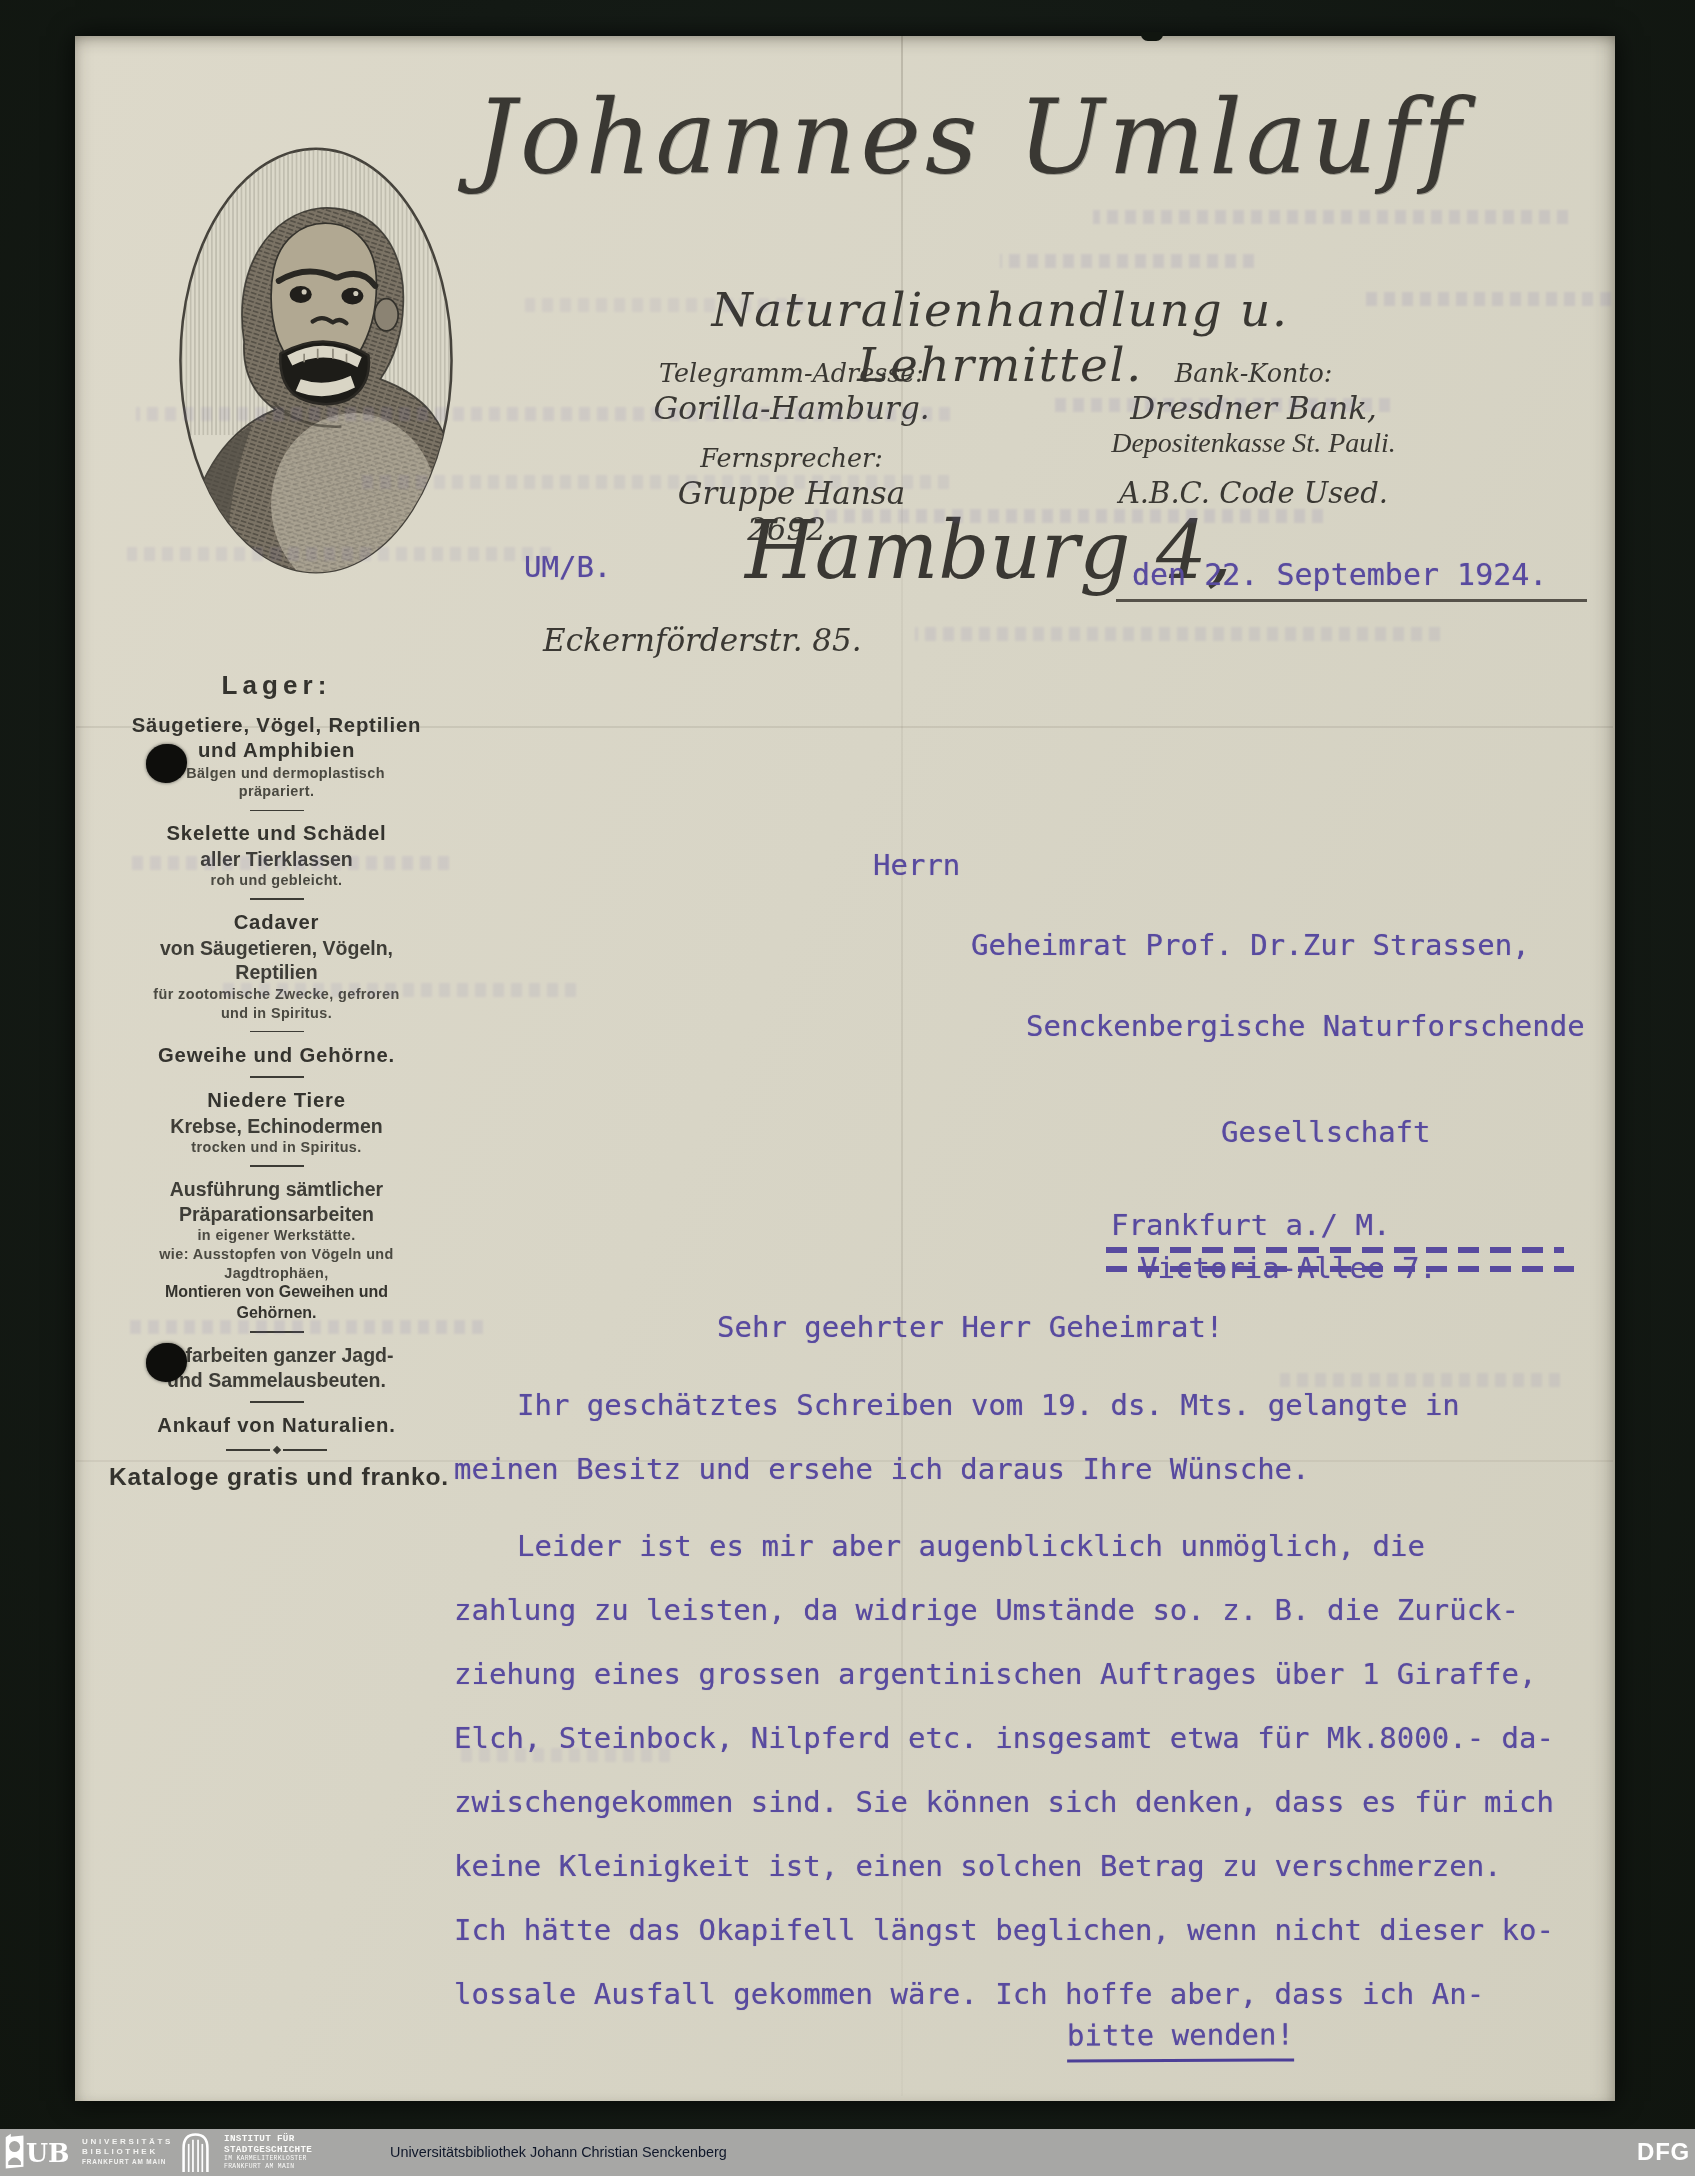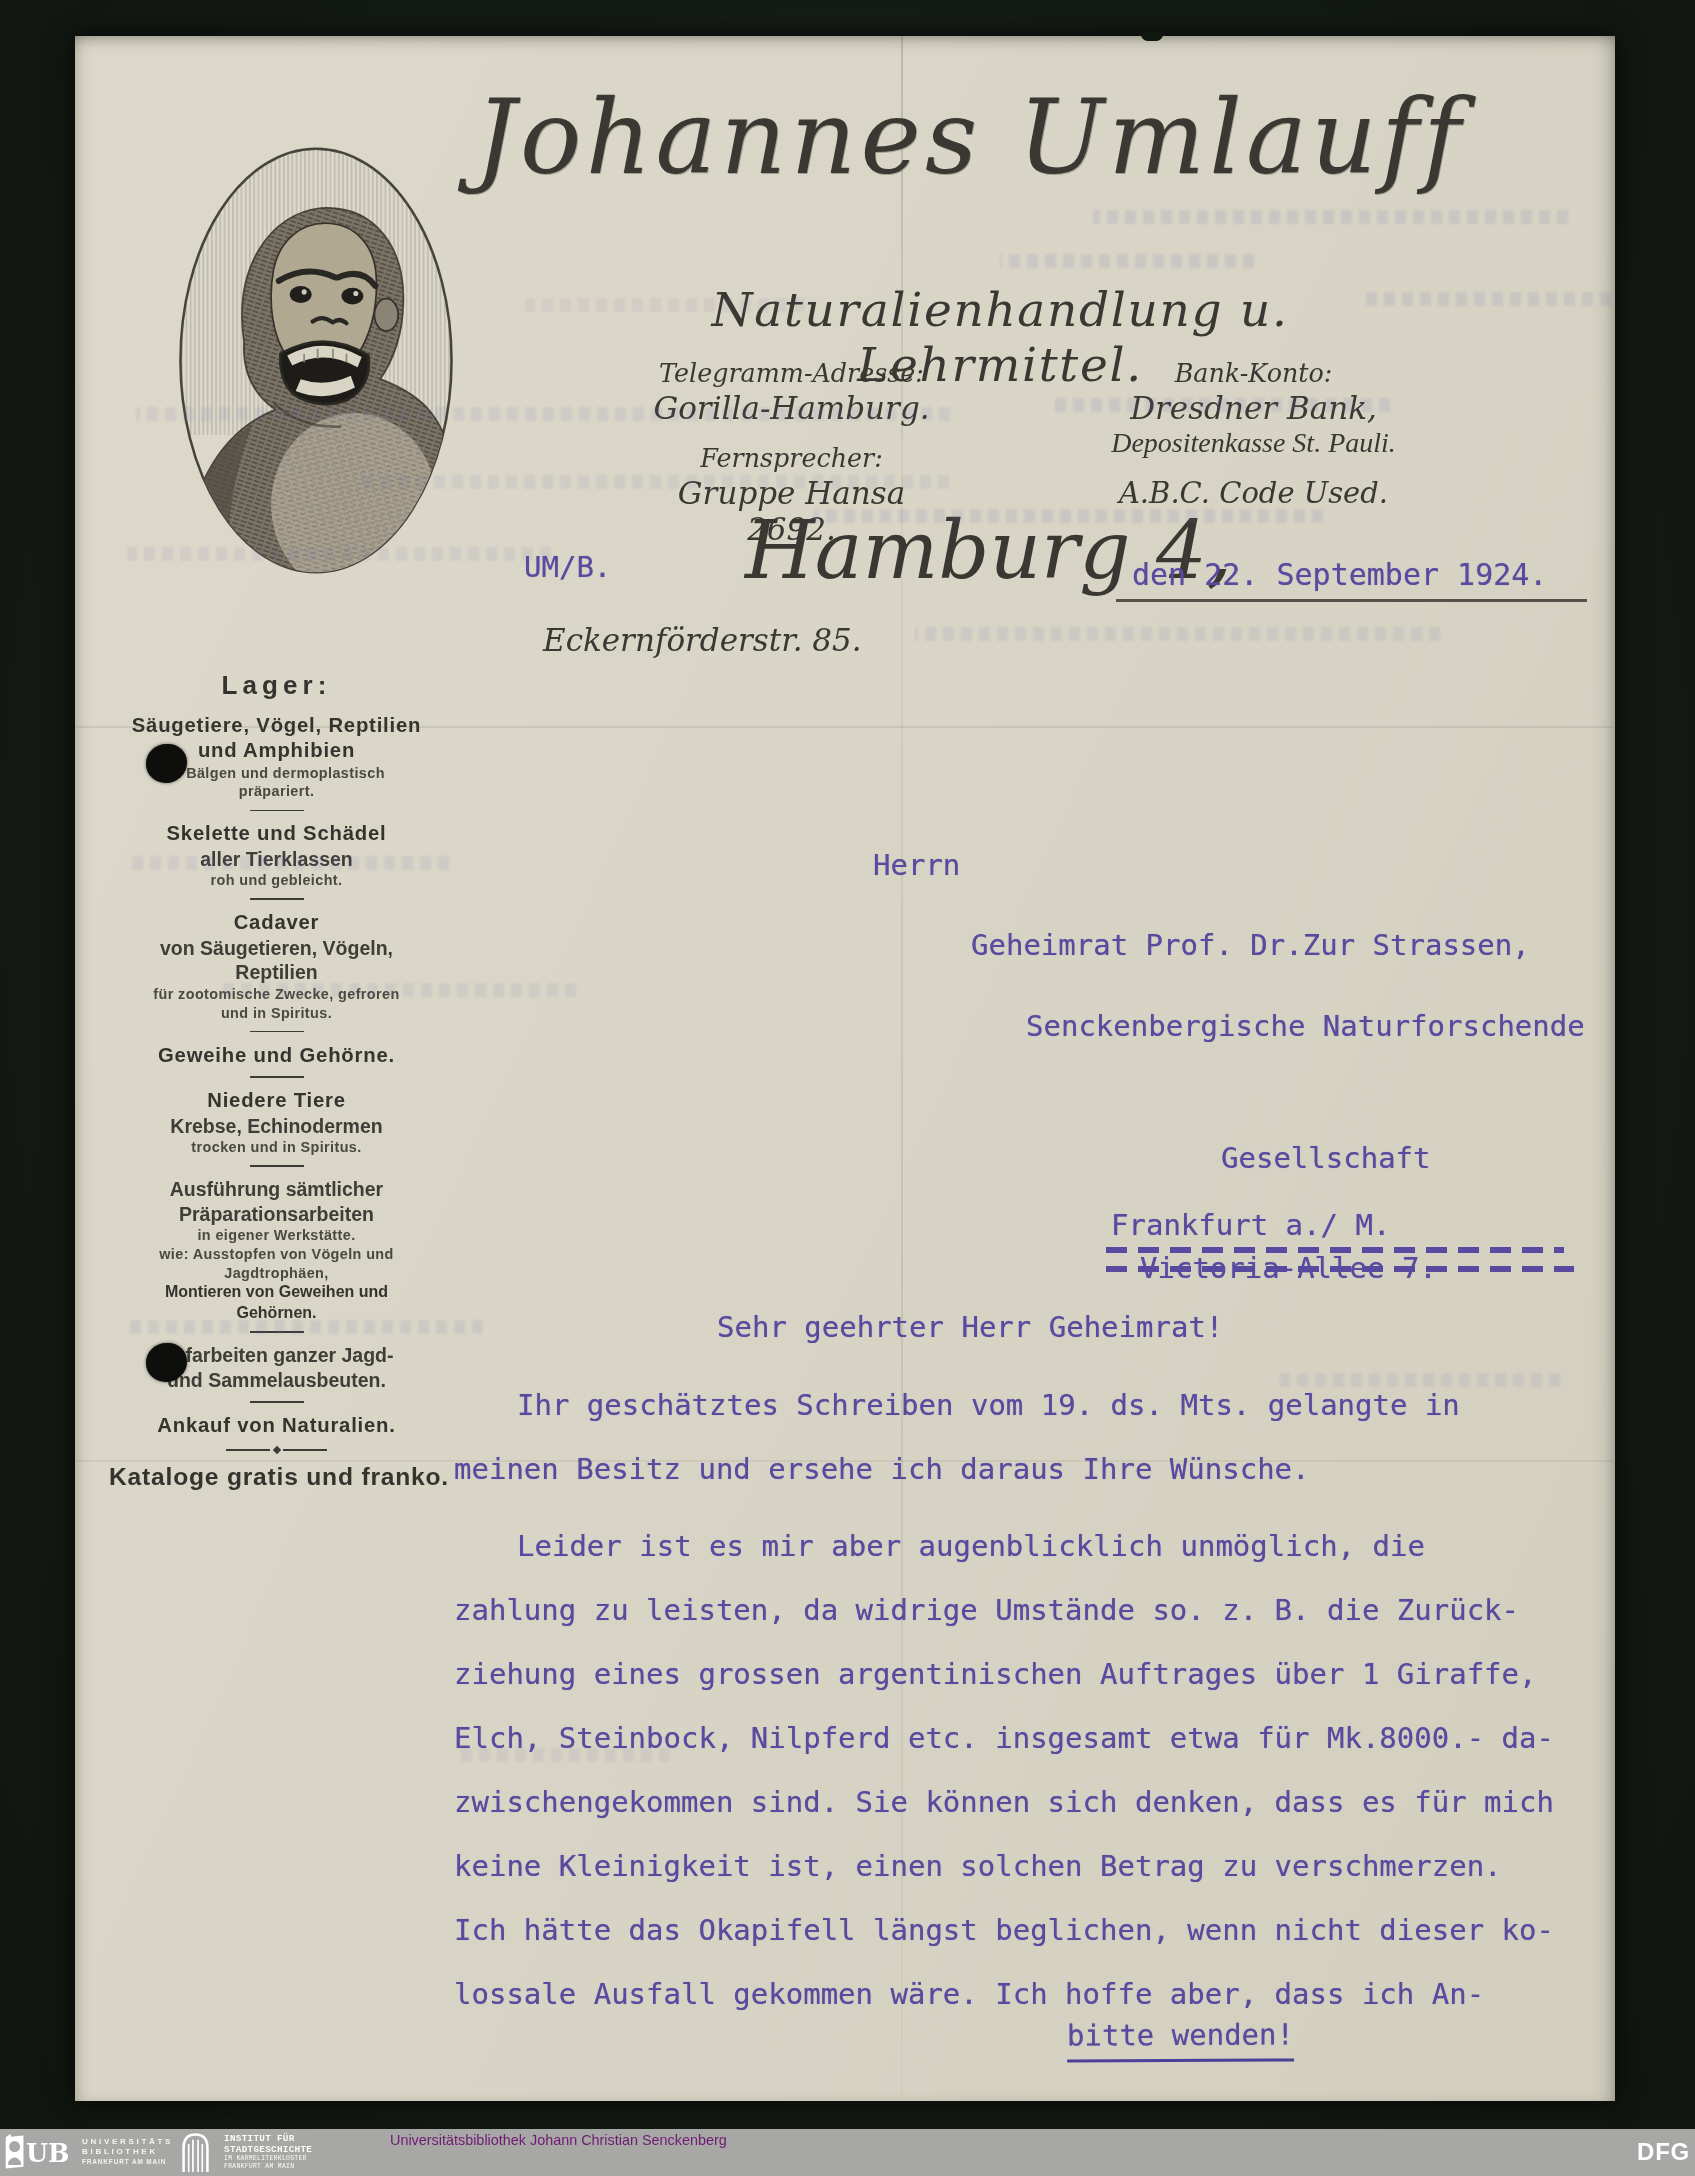--- a/index.html
+++ b/index.html
@@ -59,21 +59,21 @@
   .sb-div.orn{width:127px;height:auto;background:none;display:flex;align-items:center;justify-content:center;gap:3.4px;}
   .orn-line{display:inline-block;width:44px;height:1.7px;background:#3c3b35;}
   .orn-diamond{display:inline-block;width:6px;height:6px;background:#3c3b35;transform:rotate(45deg);}
   .sb-catalog{font-size:24.6px;font-weight:bold;margin-top:5px;letter-spacing:0.8px;white-space:nowrap;}
 
   
   .recipient-line{position:absolute;font-size:29px;white-space:nowrap;}
   .recipient-line:nth-child(1){left:798px;top:812px;}
   .recipient-line:nth-child(2){left:896px;top:892px;}
   .recipient-line:nth-child(3){left:951px;top:973px;}
-  .recipient-line:nth-child(4){left:1146px;top:1105px;}
+  .recipient-line:nth-child(4){left:1146px;top:1079px;}
   .recipient-line:nth-child(5){left:1036px;top:1172px;}
   .recipient-line:nth-child(6){left:1065px;top:1215px;}
   .recipient-line:nth-child(5)::before,
   .recipient-line:nth-child(5)::after{
     content:"";position:absolute;left:-5.1px;height:6px;width:458px;
     background:repeating-linear-gradient(90deg,#584a9f 0 21px,transparent 21px 32px);}
   .recipient-line:nth-child(5)::before{top:39px;}
   .recipient-line:nth-child(5)::after{top:58px;width:468px;}
 
   
@@ -89,21 +89,21 @@
   .footer{position:absolute;left:0;bottom:0;width:1695px;height:47px;background:#a7a7a5;}
   .footer-inner{position:relative;width:100%;height:100%;}
   .ub-logo{position:absolute;left:3.4px;top:4.2px;}
   .ub-textblock{position:absolute;left:82px;top:7.6px;color:#f4f4f2;}
   .ub-l1{font-size:8px;letter-spacing:2.7px;line-height:10.2px;font-weight:bold;}
   .ub-l3{font-size:6.4px;letter-spacing:0.9px;line-height:9.3px;font-weight:bold;}
   .inst-logo{position:absolute;left:181px;top:3.4px;}
   .inst-textblock{position:absolute;left:224px;top:5.1px;color:#fbfbf9;font-family:Liberation Mono, monospace;}
   .inst-b{font-size:9.3px;font-weight:bold;line-height:10.6px;letter-spacing:0.3px;}
   .inst-s{font-size:6.4px;line-height:8px;letter-spacing:0.3px;}
-  .footer-center{position:absolute;left:390px;top:3px;font-size:14.4px;color:#701a75;}
+  .footer-center{position:absolute;left:390px;top:15px;font-size:14.4px;color:#0f172a;}
   .dfg{position:absolute;left:1637px;top:9.3px;font-size:24px;font-weight:bold;color:#ffffff;letter-spacing:0.8px;font-family:"Liberation Sans",sans-serif;}
 </style>
 </head>
 <body>
 
 <div class="paper">
 
   <svg class="emblem" viewBox="0 0 340 520">
     <defs>
       <clipPath id="ovalClip">

